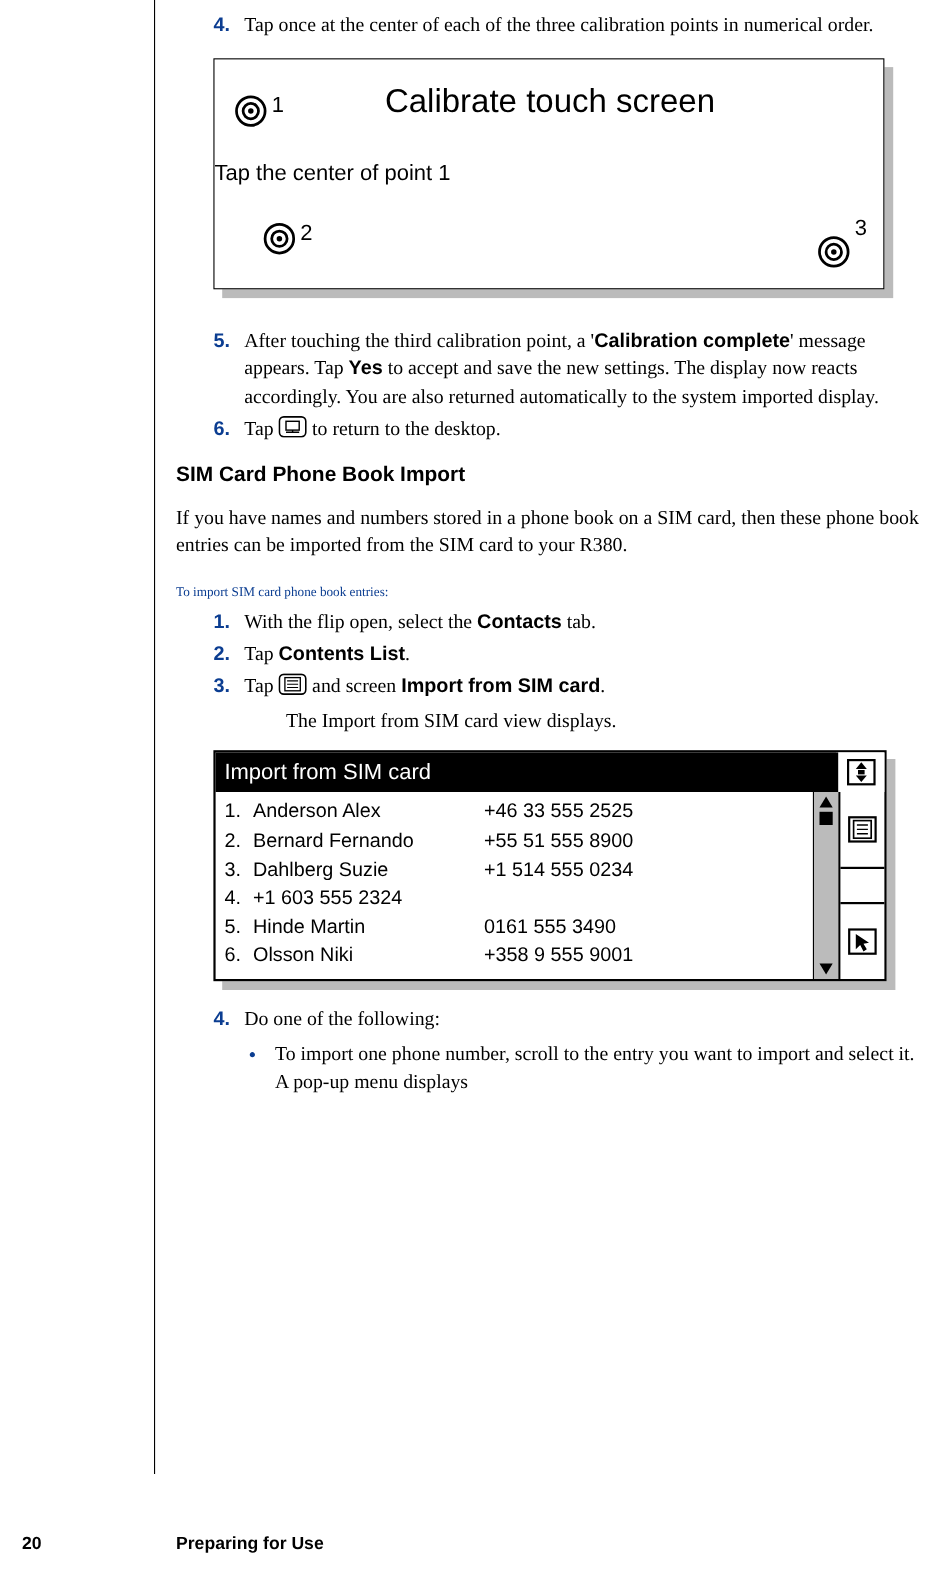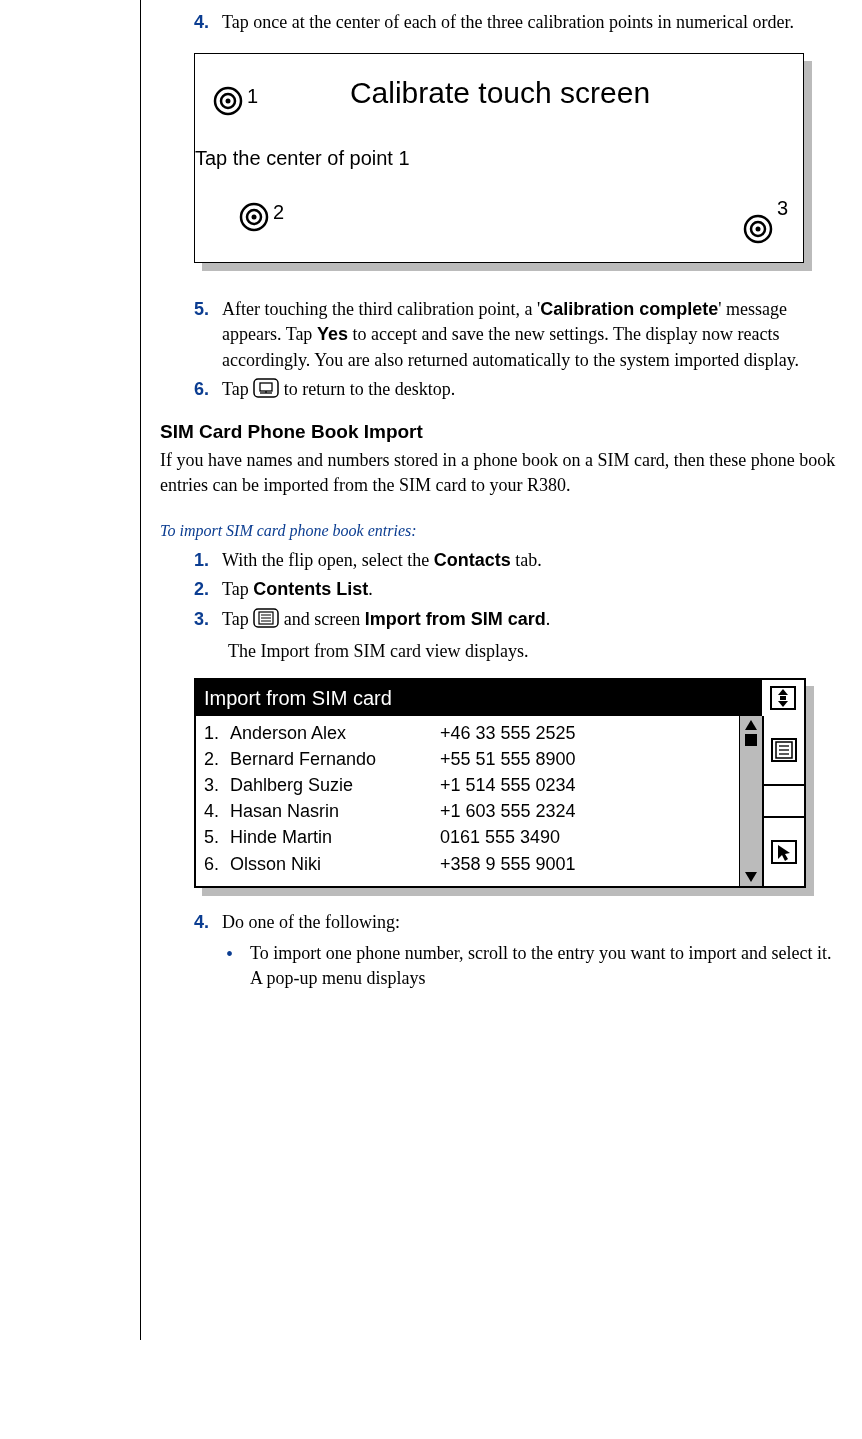--- a/index.html
+++ b/index.html
@@ -40,21 +40,21 @@
     font-weight: bold;
     color: #0b3d91;
     width: 28px;
     flex: 0 0 28px;
     margin-left: 34px;
   }
   .step-body {
     flex: 1;
   }
   .step-body-sub {
-      margin-left:68px;
+      margin-left:100px;
       margin-top:4px;
   }
   .bold-sans {
     font-family: Arial, Helvetica, sans-serif;
     font-weight: bold;
     text-align: center;
   }
   .calib-fig {
     position: relative;
     margin: 18px 0 18px 34px;
@@ -108,26 +108,25 @@
     font-size: 20px;
     position: absolute;
   }
   .heading-bold {
     font-family: Arial, Helvetica, sans-serif;
     font-weight: bold;
     font-size: 19px;
     margin-top: 14px;
   }
   .para {
-    margin-top: 2px;
+    margin-top: 12px;
   }
   .subhead-italic {
-    font-style: italic;
     color: #0b3d91;
-    font-size: 16px;
+    font-size: 12px;
     margin-top: 22px;
     margin-bottom: 6px;
   }
   .icon-btn {
     display: inline-block;
     vertical-align: -3px;
   }
   .sim-fig {
     position: relative;
     margin: 14px 0 14px 34px;
@@ -355,21 +354,20 @@
                 <span class="sim-name">Bernard Fernando</span>
                 <span class="sim-num">+55 51 555 8900</span>
               </div>
             <div class="sim-row">
                 <span class="sim-idx">3.</span>
                 <span class="sim-name">Dahlberg Suzie</span>
                 <span class="sim-num">+1 514 555 0234</span>
               </div>
             <div class="sim-row">
                 <span class="sim-idx">4.</span>
-                <span class="sim-name">Hasan Nasrin</span>
                 <span class="sim-num">+1 603 555 2324</span>
               </div>
             <div class="sim-row">
                 <span class="sim-idx">5.</span>
                 <span class="sim-name">Hinde Martin</span>
                 <span class="sim-num">0161 555 3490</span>
               </div>
             <div class="sim-row">
                 <span class="sim-idx">6.</span>
                 <span class="sim-name">Olsson Niki</span>
@@ -408,14 +406,18 @@
       <div class="step-body">Do one of the following:</div>
     </div>
 
     <div class="bullet-row">
       <div class="bullet-dot">•</div>
       <div>To import one phone number, scroll to the entry you want to import and select it. A pop-up menu displays</div>
     </div>
 
   </div>
 
+  <div class="footer">
+    <div class="footer-page">20</div>
+    <div class="footer-title">Preparing for Use</div>
+  </div>
 
 </div>
 
 </body></html>

